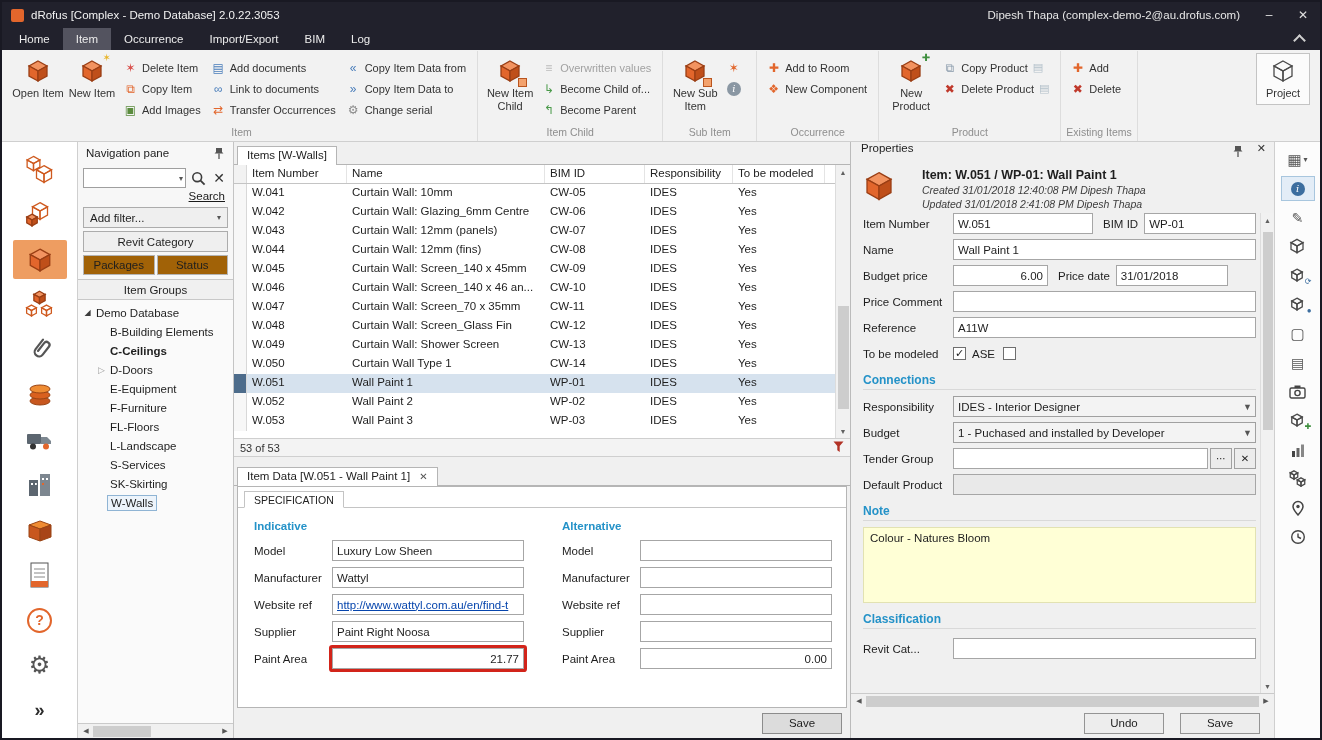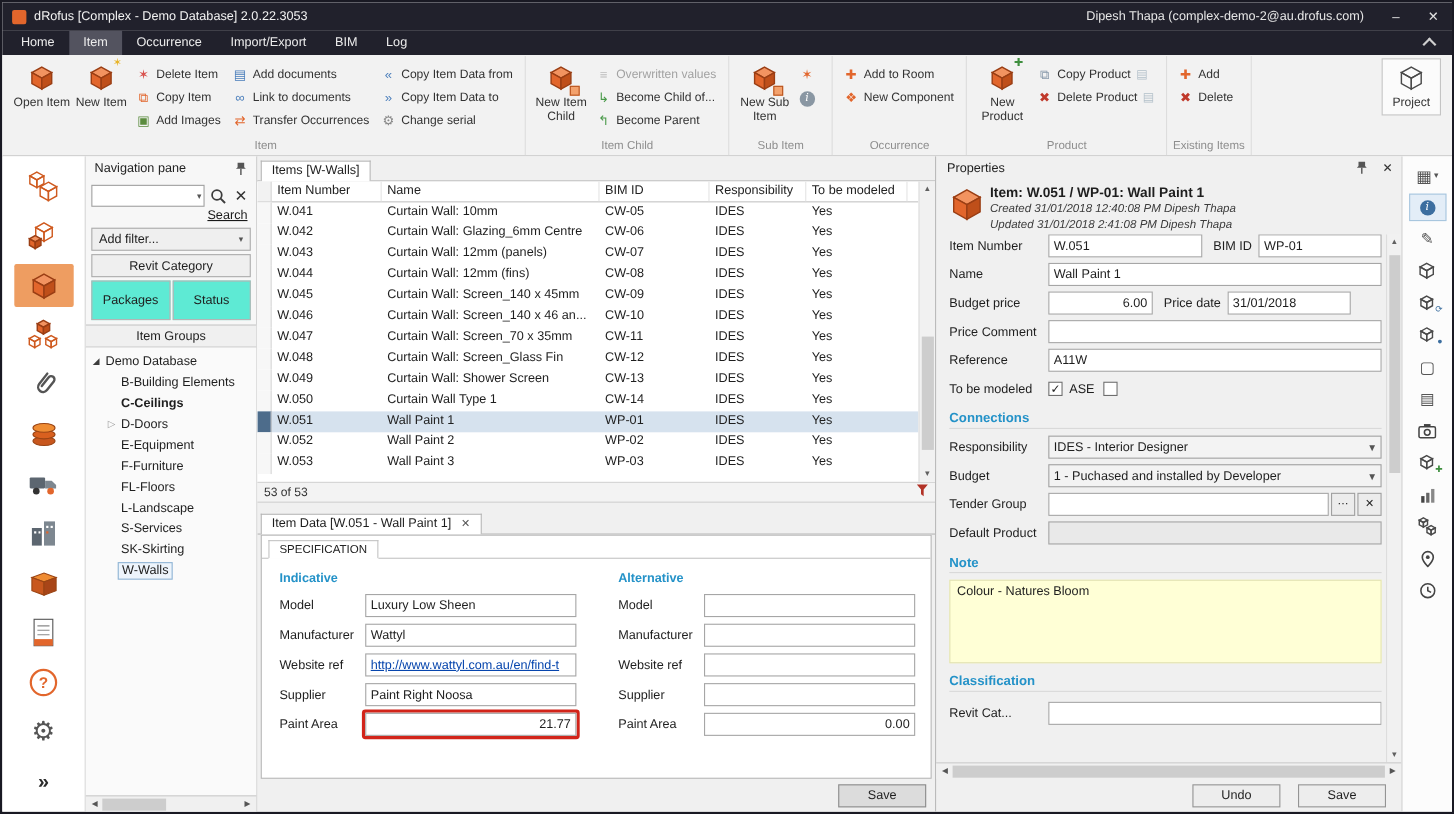--- a/index.html
+++ b/index.html
@@ -57,21 +57,21 @@
   .combo{flex:1;height:20px;background:#fff;border:1px solid #9f9f9f;display:flex;align-items:center;padding:0 2px 0 4px}
   .combo-arr{font-size:8px;color:#555}
   .npicon{width:18px;height:18px;display:flex;align-items:center;justify-content:center;color:#333}
   .npicon.xx{font-size:14px;font-weight:bold}
   .np-searchlink{text-align:right;padding:0 8px 2px;flex:none}
   .np-searchlink span{text-decoration:underline;color:#1a1a1a}
   .np-btn{margin:3px 5px 0;height:21px;background:#efefef;border:1px solid #acacac;display:flex;align-items:center;padding:0 6px;flex:none}
   .np-btn.center{justify-content:center}
   .np-btn .arr{font-size:8px;color:#555}
   .np-tabs2{margin:3px 5px 0;display:flex;gap:2px;flex:none}
-  .np-tab{flex:1;height:36px;background:#5eead4;border:1px solid #b4b4b4;display:flex;align-items:center;justify-content:center}
+  .np-tab{flex:1;height:20px;background:#a16207;border:1px solid #b4b4b4;display:flex;align-items:center;justify-content:center}
   .np-grouphdr{margin-top:4px;height:21px;background:#f0f0f0;border-top:1px solid #c8c8c8;border-bottom:1px solid #c8c8c8;display:flex;align-items:center;justify-content:center;flex:none}
   .tree{flex:1;background:#fafafa;padding-top:3px;overflow:hidden;font-size:11.5px}
   .trow{height:19px;display:flex;align-items:center}
   .tarr{width:11px;text-align:center;font-size:8px;color:#3c3c3c;flex:none}
   .tarr.hollow{color:#9c9c9c;font-size:9px}
   .tlabel{padding:1px 3px;white-space:nowrap}
   .tlabel.sel{border:1px solid #8fb4d4;background:#edf4fb}
   .np-hscroll{height:15px;background:#f0f0f0;border-top:1px solid #cacaca;display:flex;align-items:center;padding:0 2px;flex:none}
   .np-thumb{width:58px;height:11px;background:#cdcdcd;margin:0 1px}
   .harr{font-size:7px;color:#555;width:12px;text-align:center}
@@ -110,23 +110,23 @@
   .flabel{width:78px;flex:none;color:#1e1e1e}
   .finput{width:192px;height:21px;border:1px solid #a6a6a6;background:#fff;display:flex;align-items:center;padding:0 4px;overflow:hidden;white-space:nowrap}
   .finput.num{justify-content:flex-end}
   .finput.link{color:#0645ad;text-decoration:underline}
   .annot{display:inline-block;box-shadow:0 0 0 3px #d2241a;border-radius:1px}
   .savebar{height:30px;display:flex;justify-content:flex-end;align-items:center;padding-right:8px;flex:none}
   .gbtn{width:80px;height:21px;background:#dcdcdc;border:1px solid #8c8c8c;display:flex;align-items:center;justify-content:center;font-size:11.5px}
 
   
   .props{width:424px;border-left:1px solid #bbb;display:flex;flex-direction:column;background:#f0f0f0;font-size:11.5px;flex:none}
-  .p-header{height:21px;display:flex;align-items:center;padding:0 8px 0 10px;color:#222;flex:none}
+  .p-header{height:21px;display:flex;padding:0 8px 0 10px;color:#222;flex:none}
   .px{margin-left:10px;font-size:11px;font-weight:bold;color:#333}
-  .p-itemhead{display:flex;gap:3px;padding:5px 10px 2px;flex:none}
+  .p-itemhead{display:flex;gap:25px;padding:5px 10px 2px;flex:none}
   .p-title{font-weight:bold;font-size:12.5px;margin-bottom:2px;white-space:nowrap}
   .p-meta{font-style:italic;font-size:10.5px;color:#3c3c3c;line-height:13.5px;white-space:nowrap}
   .p-scrollwrap{flex:1;display:flex;overflow:hidden}
   .p-fields{flex:1;padding:0 4px 0 12px;overflow:hidden}
   .p-vscroll{width:14px;background:#f1f1f1;border-left:1px solid #ddd;display:flex;flex-direction:column;align-items:center;flex:none}
   .sechdr{color:#2492c8;font-weight:bold;font-size:12px;margin:9px 0 6px;border-bottom:1px solid #d9d9d9;padding-bottom:2px}
   .prow{display:flex;align-items:center;margin-bottom:5px;min-height:21px}
   .plabel{width:90px;flex:none;white-space:nowrap}
   .plabel.auto{width:auto;margin:0 6px 0 10px}
   .pinput{height:21px;border:1px solid #a6a6a6;background:#fff;display:flex;align-items:center;padding:0 4px;overflow:hidden;white-space:nowrap}

